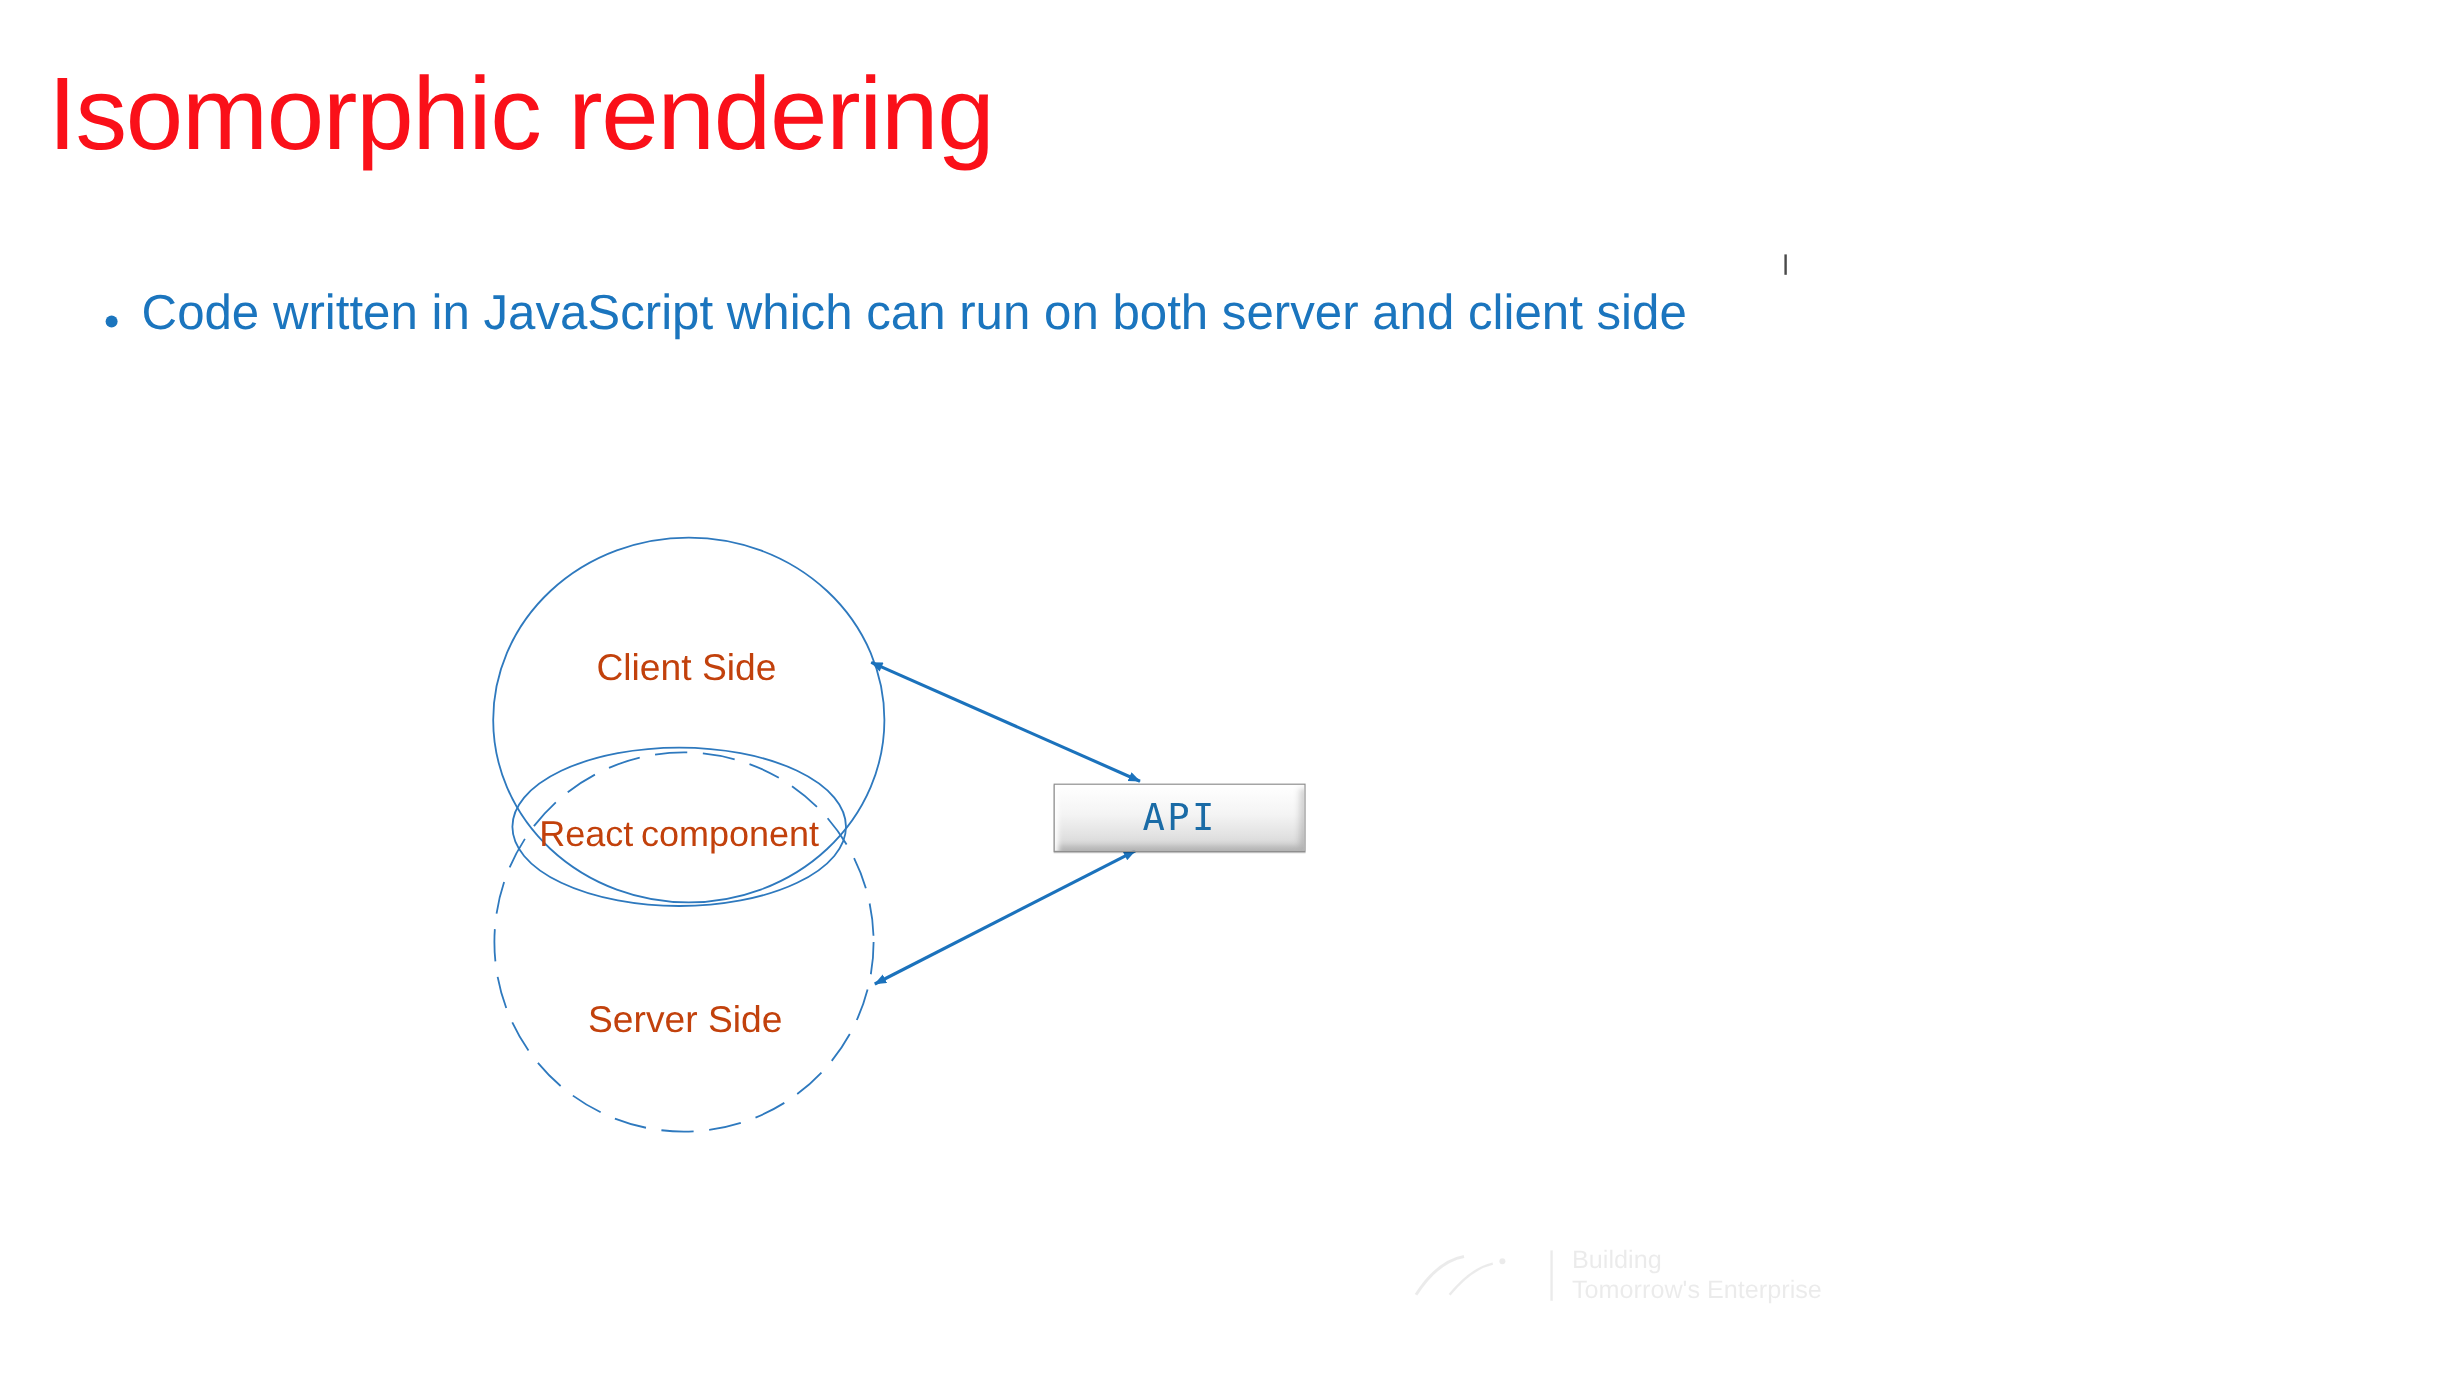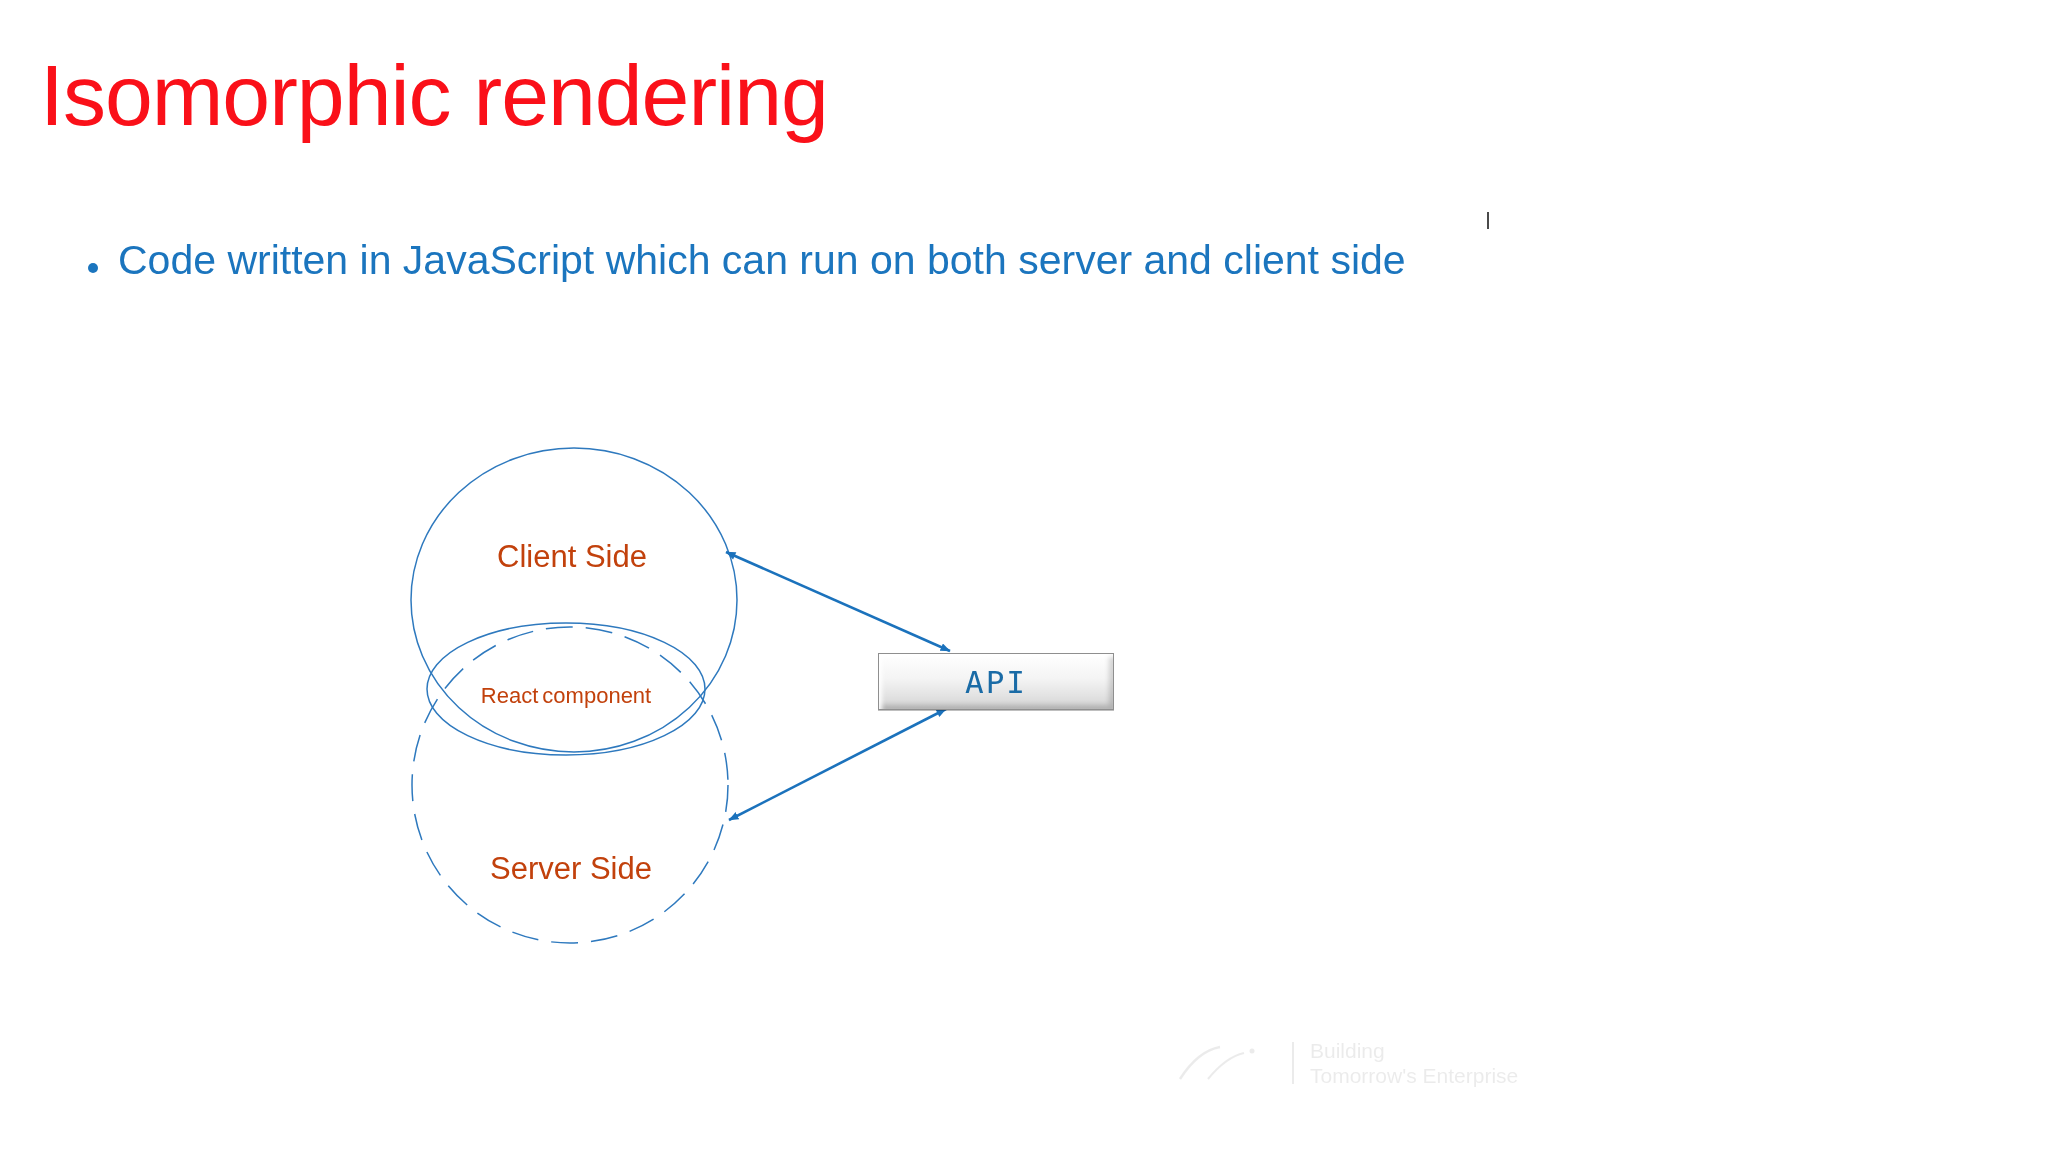--- a/index.html
+++ b/index.html
@@ -37,24 +37,24 @@
     width:2px;height:17px;background:#4a4a4a;
   }
   svg.diagram{position:absolute;left:0;top:0;}
   .diagram-label{
     position:absolute;
     color:#c2410c;
     text-align:center;
     white-space:nowrap;
   }
   .label-client{left:412px;top:541px;width:320px;font-size:31px;line-height:31px;}
-  .label-react{left:406px;top:683px;width:320px;font-size:22px;line-height:26px;word-spacing:-2px;}
-  .label-server{left:411px;top:834px;width:320px;font-size:31px;line-height:31px;margin-top:19px;}
+  .label-react{left:406px;top:683px;width:320px;font-size:30px;line-height:26px;word-spacing:-2px;}
+  .label-server{left:411px;top:834px;width:320px;font-size:31px;line-height:31px;}
   .api-box{
-    position:absolute;left:878px;top:653px;width:236px;height:57px;
+    position:absolute;left:878px;top:653px;width:210px;height:57px;
     box-sizing:border-box;
     border:1px solid #8f8f8f;
     background:linear-gradient(180deg,#ffffff 0%,#f4f4f4 45%,#e3e3e3 75%,#d2d2d2 100%);
     box-shadow:
       inset 3px 3px 4px rgba(255,255,255,0.95),
       inset -4px -4px 5px rgba(0,0,0,0.16),
       0 1px 0 rgba(0,0,0,0.25);
     display:flex;align-items:center;justify-content:center;
   }
   .api-label{

